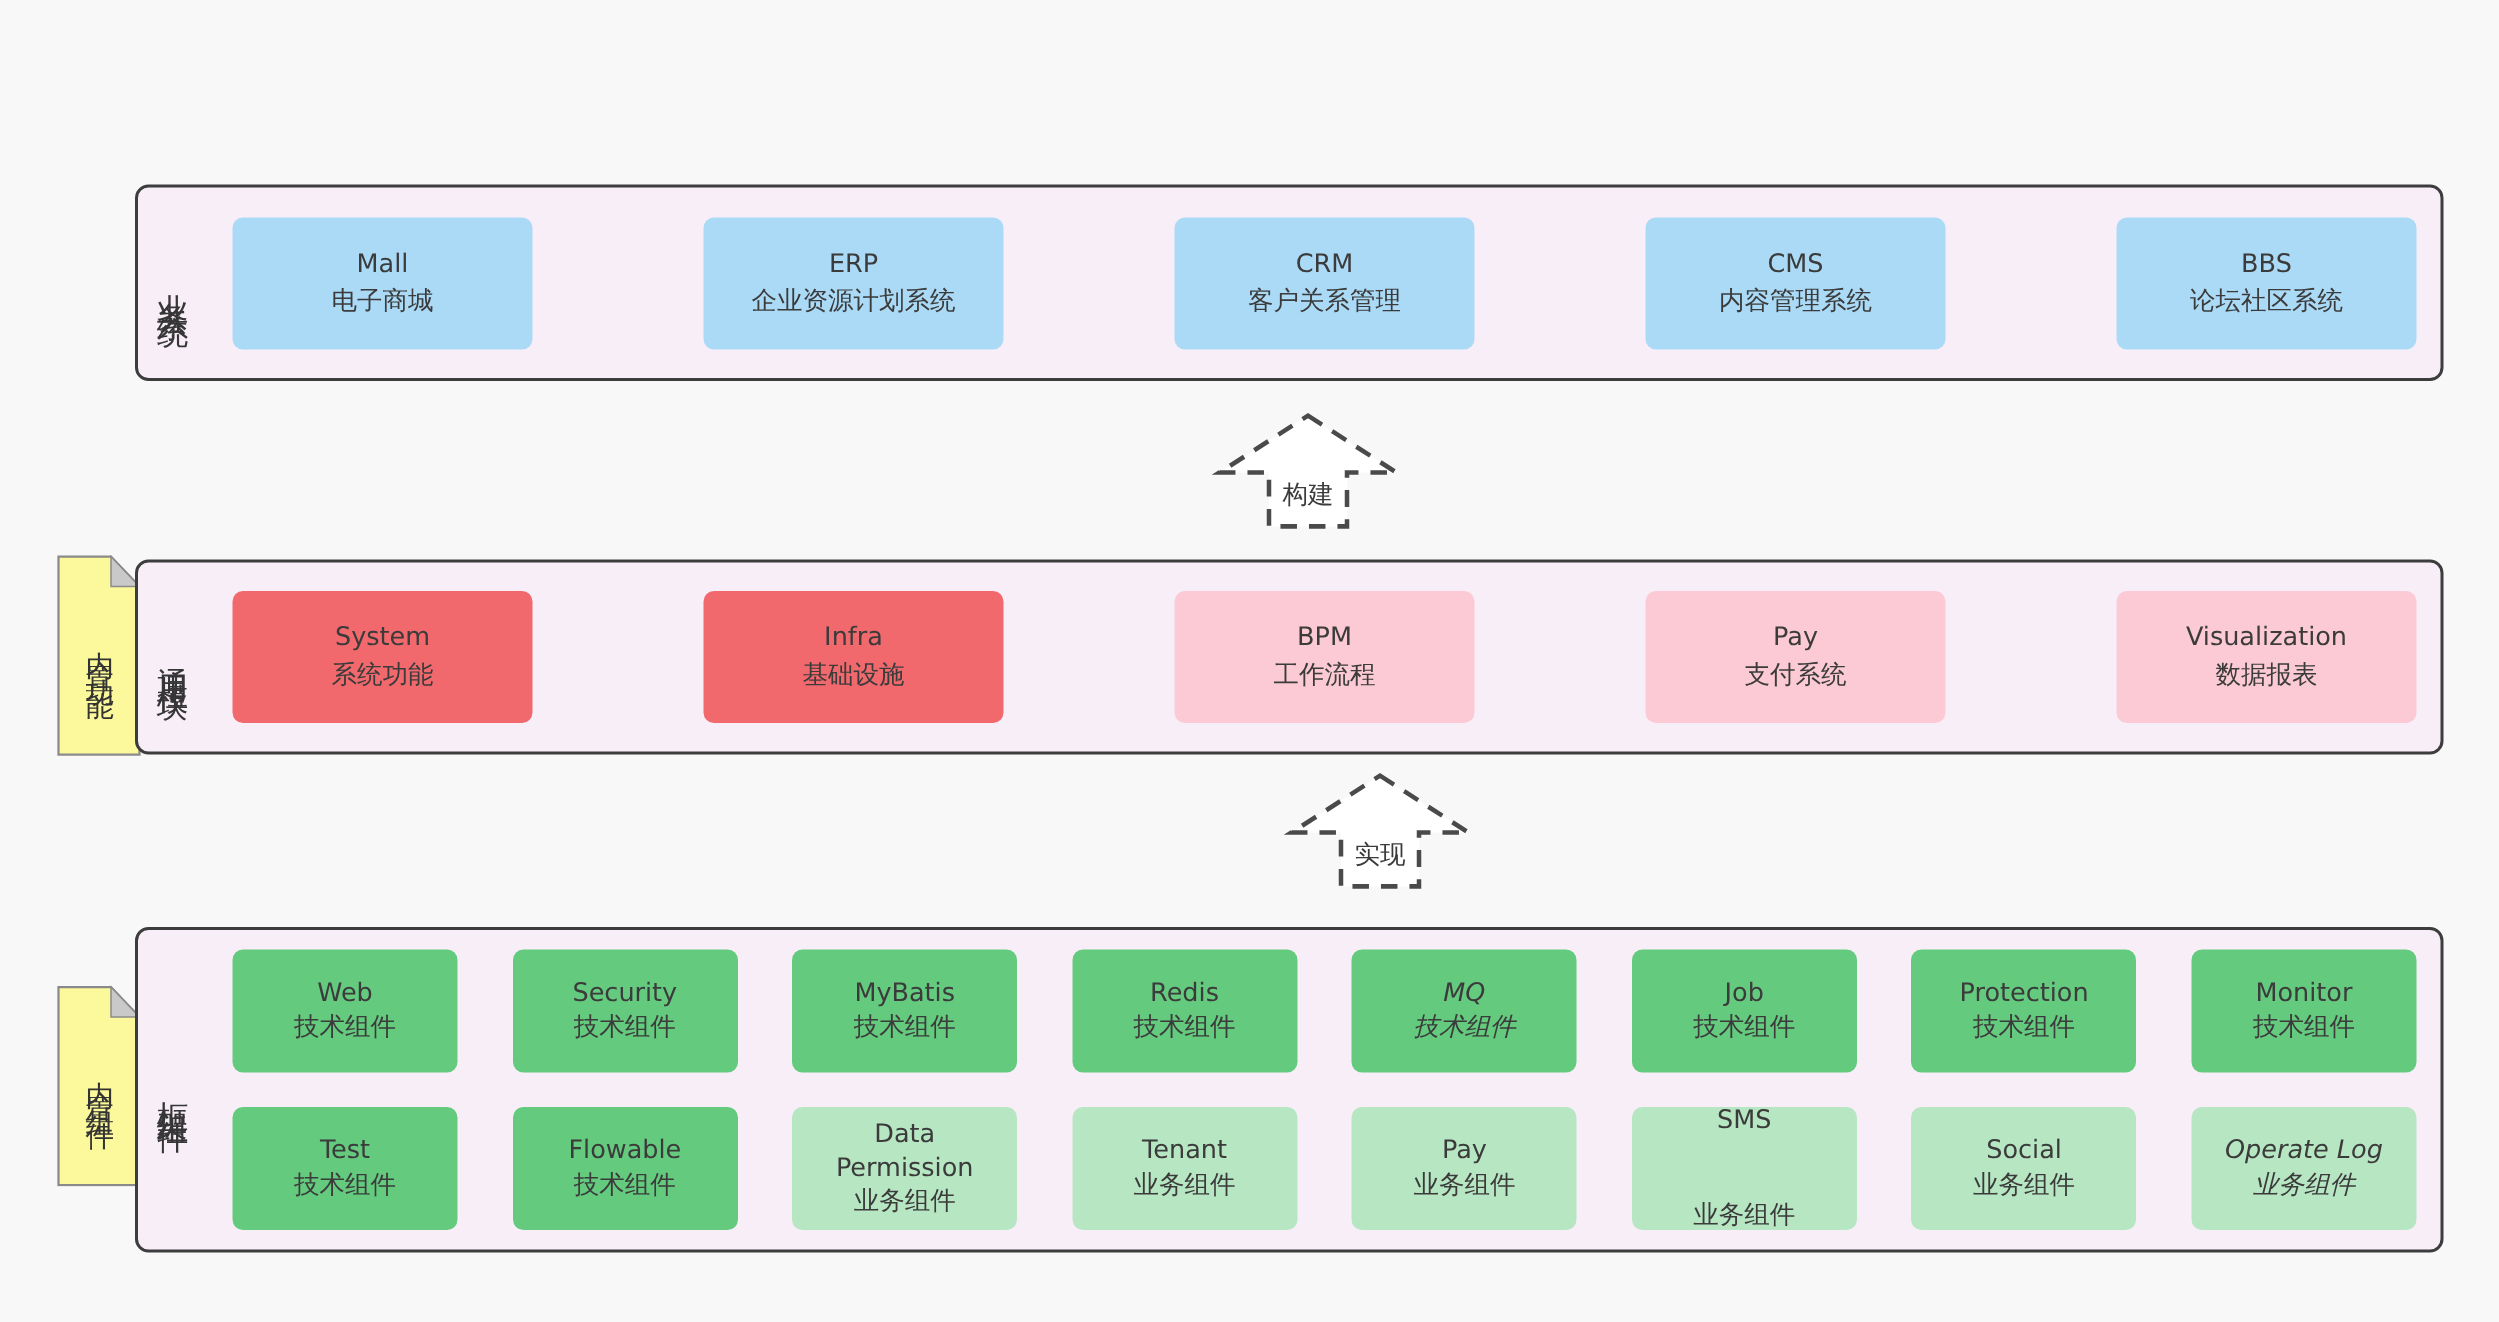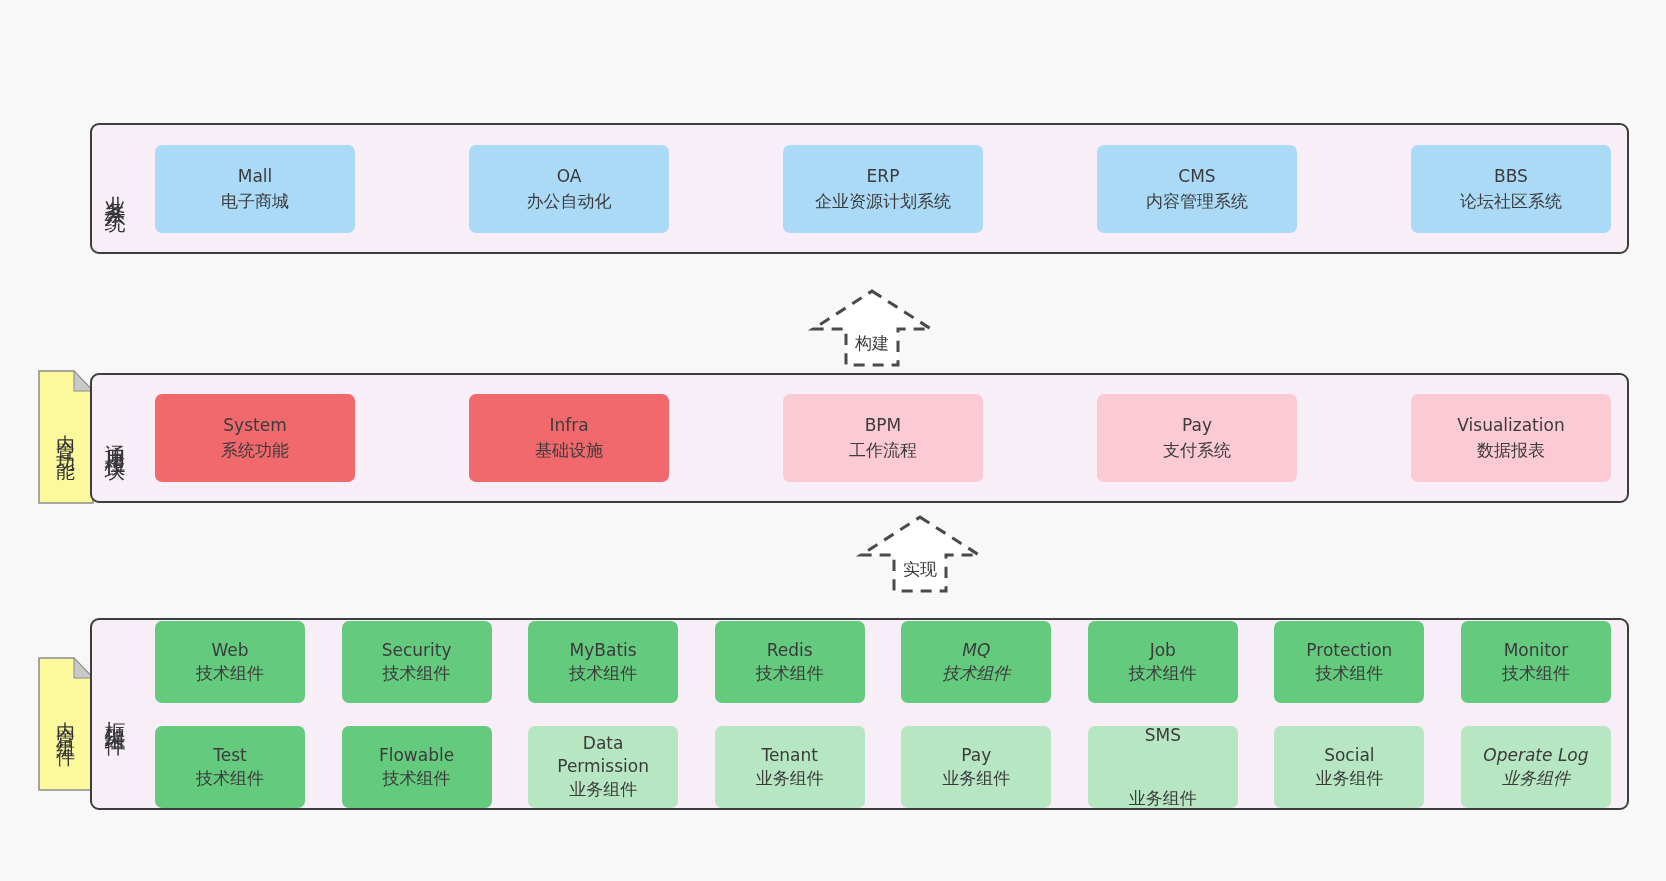--- a/index.html
+++ b/index.html
@@ -9,21 +9,21 @@
     background:#f8f8f8;
     font-family:"DejaVu Sans","Liberation Sans",sans-serif;
     color:#3b3b3b;
   }
   .band {
     position:absolute; left:90px; width:1539px; z-index:1;
     background:#f8eef8; border:2px solid #3d3d3d; border-radius:9px;
   }
   .band1 { top:123px; height:131px; }
   .band2 { top:373px; height:130px; }
-  .band3 { top:618px; height:192px; }
+  .band3 { top:618px; height:217px; }
   .band-label {
     position:absolute; left:12px; top:50%; transform:translateY(-50%);
     writing-mode:vertical-rl; text-orientation:upright;
     font-size:21px; letter-spacing:5px; color:#363636; line-height:1;
   }
   .rows {
     position:absolute; left:63px; right:16px; top:0; bottom:0;
     display:flex; flex-direction:column; justify-content:center; gap:23px;
   }
   .row { display:flex; justify-content:space-between; }
@@ -37,21 +37,21 @@
   .sticky { position:absolute; width:56px; height:134px; z-index:0; }
   .sticky svg { position:absolute; inset:0; width:100%; height:100%; }
   .sticky-mid { left:38px; top:370px; }
   .sticky-bot { left:38px; top:657px; }
   .sticky-label {
     position:absolute; left:50%; top:50%; transform:translate(-50%,-50%);
     writing-mode:vertical-rl; text-orientation:upright;
     font-size:19px; letter-spacing:9px; color:#333; line-height:1;
   }
   .arrow { position:absolute; width:124px; height:80px; z-index:1; }
-  .arrow1 { left:810px; top:288px; }
+  .arrow1 { left:810px; top:274px; }
   .arrow2 { left:858px; top:514px; }
   .arrow svg { position:absolute; inset:0; width:100%; height:100%; overflow:visible; }
   .arrow-label {
     position:absolute; left:50%; top:55%; transform:translateX(-50%);
     background:#ffffff; padding:0 3px; font-size:17px; color:#3b3b3b;
     white-space:nowrap;
   }
 </style>
 </head>
 <body>
@@ -76,26 +76,26 @@
 
   <div class="band band1">
     <div class="band-label">业务系统</div>
     <div class="rows">
       <div class="row">
           <div class="box" style="background: rgb(171, 218, 247);">
             <div class="box-name">Mall</div>
             <div class="box-sub">电子商城</div>
           </div>
           <div class="box" style="background: rgb(171, 218, 247);">
-            <div class="box-name">OA</div>
-            <div class="box-sub">办公自动化</div>
-          </div>
-          <div class="box" style="background: rgb(171, 218, 247);">
             <div class="box-name">ERP</div>
             <div class="box-sub">企业资源计划系统</div>
+          </div>
+          <div class="box" style="background: rgb(171, 218, 247);">
+            <div class="box-name">CRM</div>
+            <div class="box-sub">客户关系管理</div>
           </div>
           <div class="box" style="background: rgb(171, 218, 247);">
             <div class="box-name">CMS</div>
             <div class="box-sub">内容管理系统</div>
           </div>
           <div class="box" style="background: rgb(171, 218, 247);">
             <div class="box-name">BBS</div>
             <div class="box-sub">论坛社区系统</div>
           </div>
         </div>

